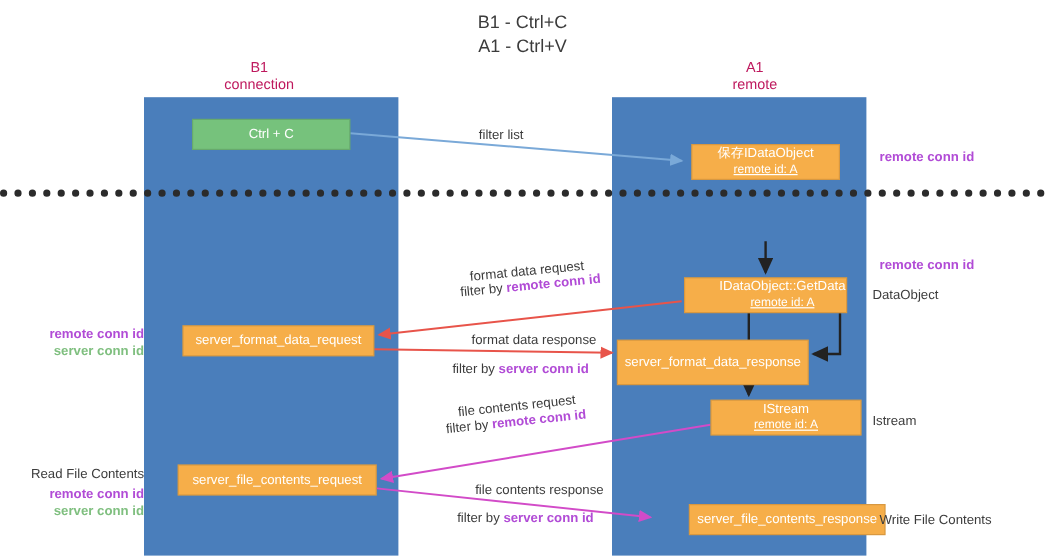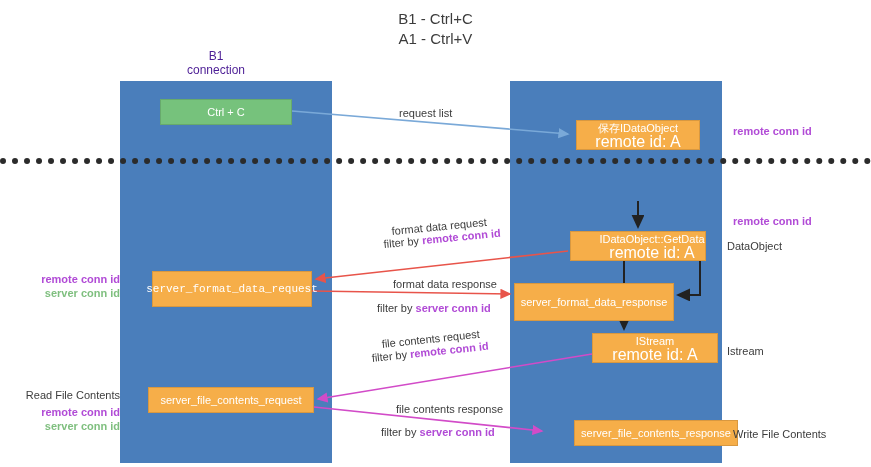--- a/index.html
+++ b/index.html
@@ -14,21 +14,21 @@
   .abs{position:absolute;}
 
   
   #title{
     left:0;top:6px;width:871px;text-align:center;
     font-size:15px;color:#3c3c3c;line-height:20px;
   }
 
   
   .lane-head{
-    text-align:center;font-size:12px;color:#4c1d95;line-height:14px;
+    text-align:center;font-size:12px;color:#be185d;line-height:14px;
   }
   #head-b1{left:140px;top:46px;width:152px;}
   #head-a1{left:553px;top:46px;width:152px;}
 
   
   .lane{background:#4a7ebb;}
   #lane-b1{left:120px;top:78px;width:212px;height:382px;}
   #lane-a1{left:510px;top:78px;width:212px;height:382px;}
 
   
@@ -39,29 +39,29 @@
 
   
   .node{
     box-sizing:border-box;
     display:flex;flex-direction:column;
     align-items:center;justify-content:center;
     color:#ffffff;font-size:11px;line-height:13px;
     text-align:center;padding:2px 4px;
     border:1px solid rgba(0,0,0,.12);
   }
-  .node .l2{font-size:16px;}
+  .node .l2{font-size:10px;text-decoration:underline;}
   .green{background:#76c27c;}
   .orange{background:#f6ae49;}
 
   #n-ctrlc{left:160px;top:96px;width:132px;height:26px;}
   #n-ido  {left:576px;top:117px;width:124px;height:30px;}
   #n-ctrlv{left:578px;top:172px;width:120px;height:26px;}
   #n-getdata{left:570px;top:228px;width:136px;height:30px;padding-left:32px;}
-  #n-sfdreq{left:152px;top:268px;width:160px;height:36px;font-family:Liberation Mono, monospace;}
+  #n-sfdreq{left:152px;top:268px;width:160px;height:26px;}
   #n-sfdres{left:514px;top:280px;width:160px;height:38px;}
   #n-istream{left:592px;top:330px;width:126px;height:30px;}
   #n-sfcreq{left:148px;top:384px;width:166px;height:26px;}
   #n-sfcres{left:546px;top:417px;width:164px;height:26px;margin-left:28px;}
 
   
   .side{font-size:11px;line-height:14px;}
   .purple{color:#b14bd6;font-weight:bold;}
   .greens{color:#7fbf7f;font-weight:bold;}
   .plain{color:#3c3c3c;margin-top:40px;}
@@ -96,20 +96,24 @@
 
   <div class="abs" id="title">
     <div>B1 - Ctrl+C</div>
     <div>A1 - Ctrl+V</div>
   </div>
 
   <div class="abs lane-head" id="head-b1">
     <div>B1</div>
     <div>connection</div>
   </div>
+  <div class="abs lane-head" id="head-a1">
+    <div>A1</div>
+    <div>remote</div>
+  </div>
 
   <div class="abs lane" id="lane-b1"></div>
   <div class="abs lane" id="lane-a1"></div>
 
   <svg class="edges" viewBox="0 0 871 467">
     <defs>
       <marker id="ar-blue" markerWidth="7" markerHeight="7" refX="6" refY="3.2" orient="auto">
         <path d="M0,0 L7,3.2 L0,6.4 z" fill="#7aa9d8"></path>
       </marker>
       <marker id="ar-red" markerWidth="7" markerHeight="7" refX="6" refY="3.2" orient="auto">
@@ -176,21 +180,21 @@
 
   <div class="abs node orange" id="n-sfcreq">
     <div>server_file_contents_request</div>
   </div>
 
   <div class="abs node orange" id="n-sfcres">
     <div>server_file_contents_response</div>
   </div>
 
   <div class="abs elabel" id="e-formatlist">
-    <span>request list</span>
+    <span>filter list</span>
   </div>
 
   <div class="abs elabel" id="e-fdreq">
     <span>format data request</span>
   </div>
   <div class="abs elabel" id="e-fdreq2">
     <span>filter by </span><span class="k purple">remote conn id</span>
   </div>
 
   <div class="abs elabel" id="e-fdres">

